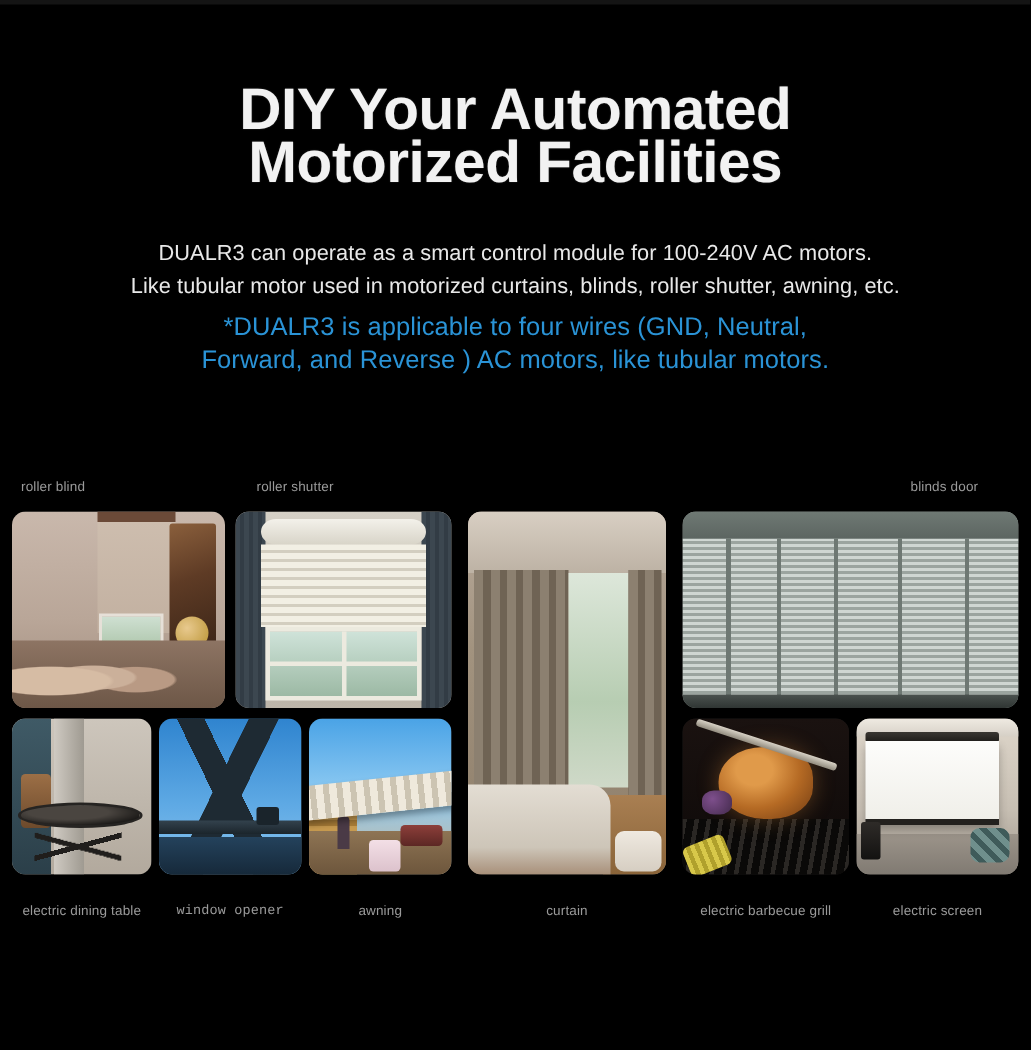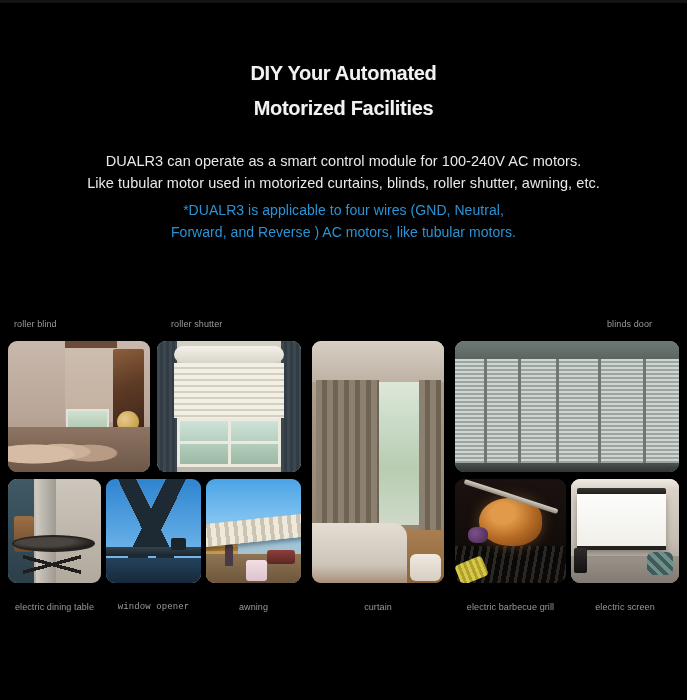--- a/index.html
+++ b/index.html
@@ -31,44 +31,44 @@
     position: absolute;
     top: 56px;
     left: 0;
     width: 687px;
     text-align: center;
   }
 
   .hero-title {
     font-family: "Liberation Sans", sans-serif;
     font-weight: 700;
-    font-size: 20px;
+    font-size: 39px;
     line-height: 35px;
     letter-spacing: -0.3px;
     color: #f2f2f2;
     text-shadow: 0 0 1px rgba(255,255,255,0.25);
   }
 
   .hero-sub {
-    margin-top: 24px;
+    margin-top: 32px;
   }
 
   .hero-sub-line {
     font-size: 14.5px;
     line-height: 22px;
     color: #e8e8e8;
     letter-spacing: 0.05px;
   }
 
   .hero-note {
     margin-top: 5px;
   }
 
   .hero-note-line {
-    font-size: 14px;
+    font-size: 17px;
     line-height: 22px;
     color: #2a93d6;
     letter-spacing: 0.05px;
   }
 
   
   .gallery {
     position: absolute;
     top: 312px;
     left: 0;

